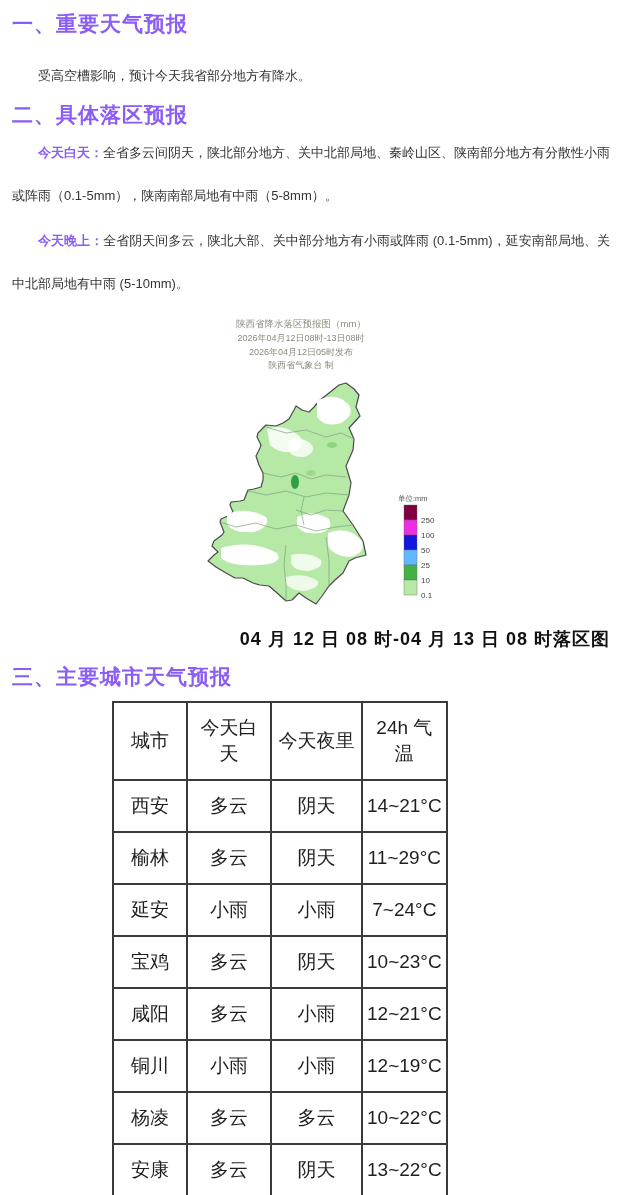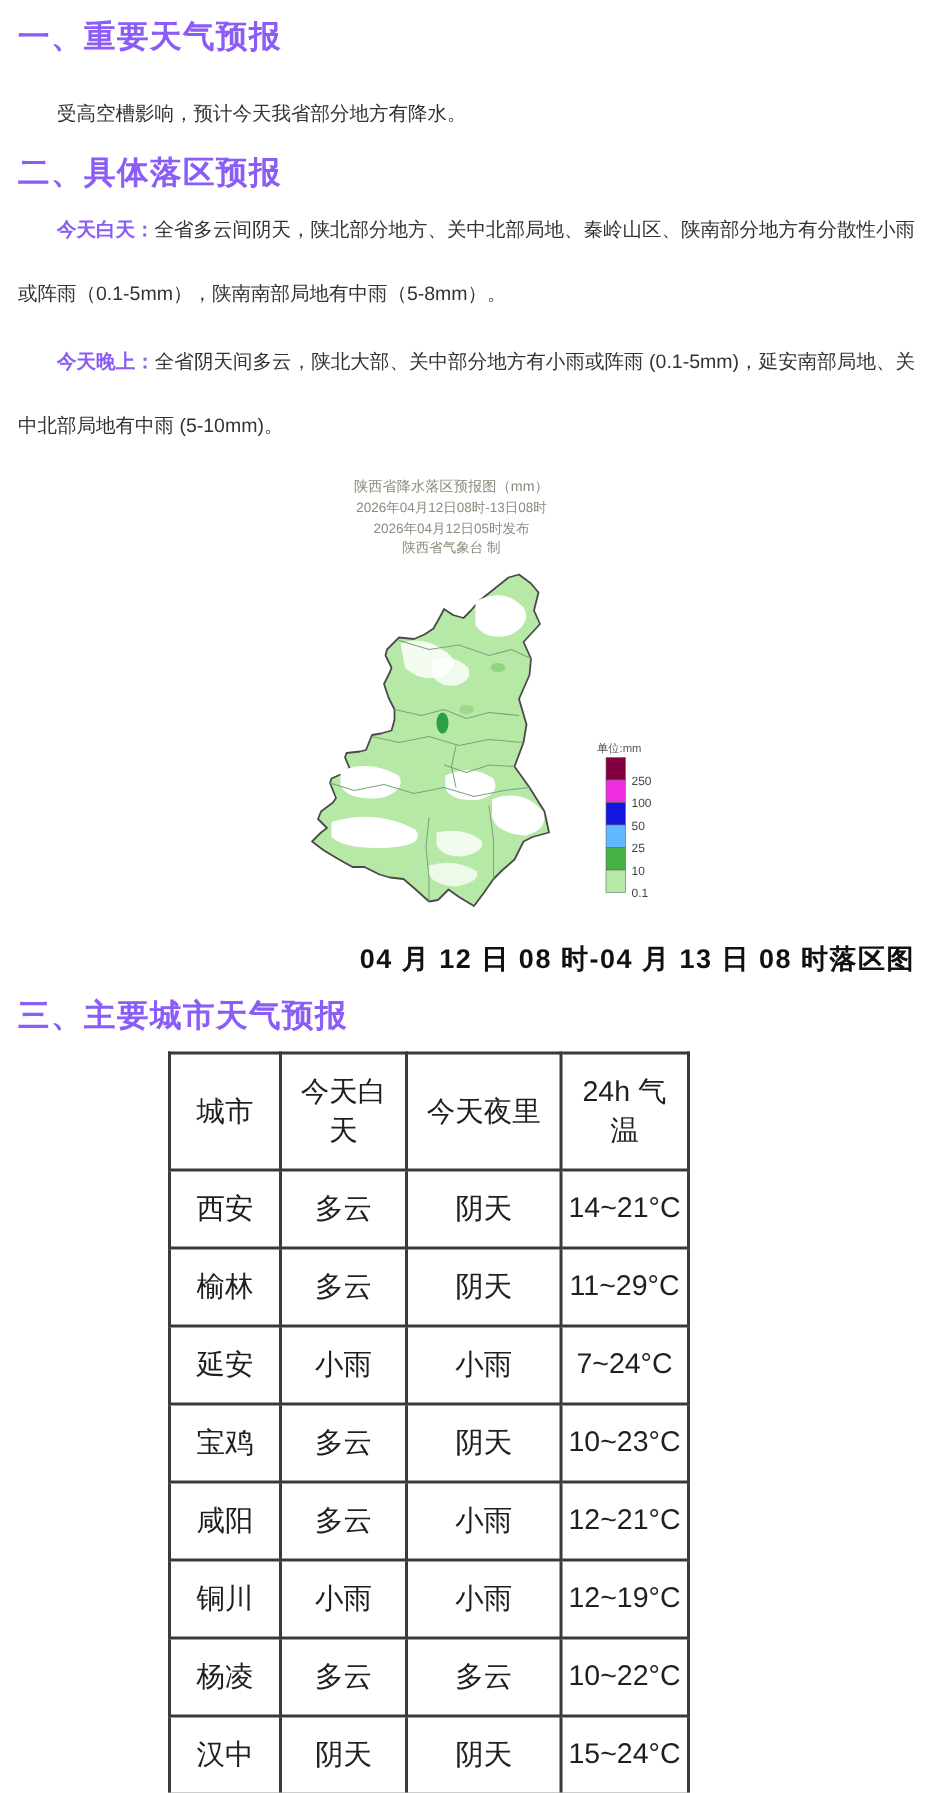--- a/index.html
+++ b/index.html
@@ -19,21 +19,21 @@
   .map-wrap svg { display:block; }
 
   .map-caption { text-align:right; font-size:18px; font-weight:bold; color:#111; margin-top:4px; letter-spacing:1px; }
   #heading-3 { margin-top:12px; }
 
   table.city-table { border-collapse:collapse; margin-left:100px; margin-top:10px; table-layout:fixed; }
   table.city-table th, table.city-table td {
     border:2px solid #3a3a3a; height:41px; text-align:center; vertical-align:middle;
     font-size:19px; color:#1f1f1f; font-weight:normal; background:#fff; padding:12px 4px;
   }
-  .col-city { width:74px; } .col-day { width:84px; } .col-night { width:103px; } .col-temp { width:77px; }
+  .col-city { width:74px; } .col-day { width:84px; } .col-night { width:91px; } .col-temp { width:77px; }
 </style>
 </head>
 <body>
 
 <div class="page">
 
   <div class="sec-heading" id="heading-1">一、重要天气预报</div>
   <div class="body-p">受高空槽影响，预计今天我省部分地方有降水。</div>
 
   <div class="sec-heading" id="heading-2">二、具体落区预报</div>
@@ -165,26 +165,20 @@
           <td>12~19°C</td>
         </tr>
 
         <tr>
           <td>杨凌</td>
           <td>多云</td>
           <td>多云</td>
           <td>10~22°C</td>
         </tr>
 
-        <tr>
-          <td>汉中</td>
-          <td>阴天</td>
-          <td>阴天</td>
-          <td>15~24°C</td>
-        </tr>
 
         <tr>
           <td>安康</td>
           <td>多云</td>
           <td>阴天</td>
           <td>13~22°C</td>
         </tr>
 
       </tbody>
   </table>

